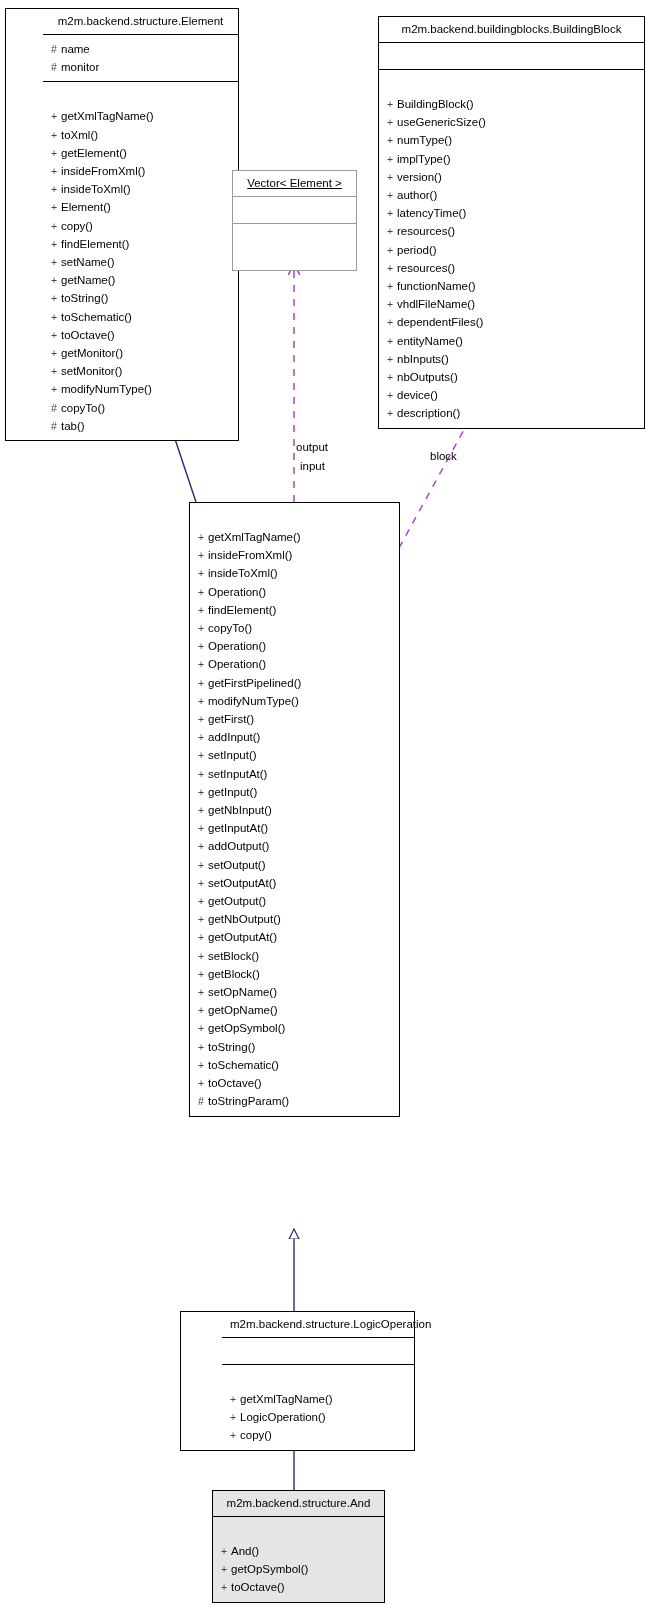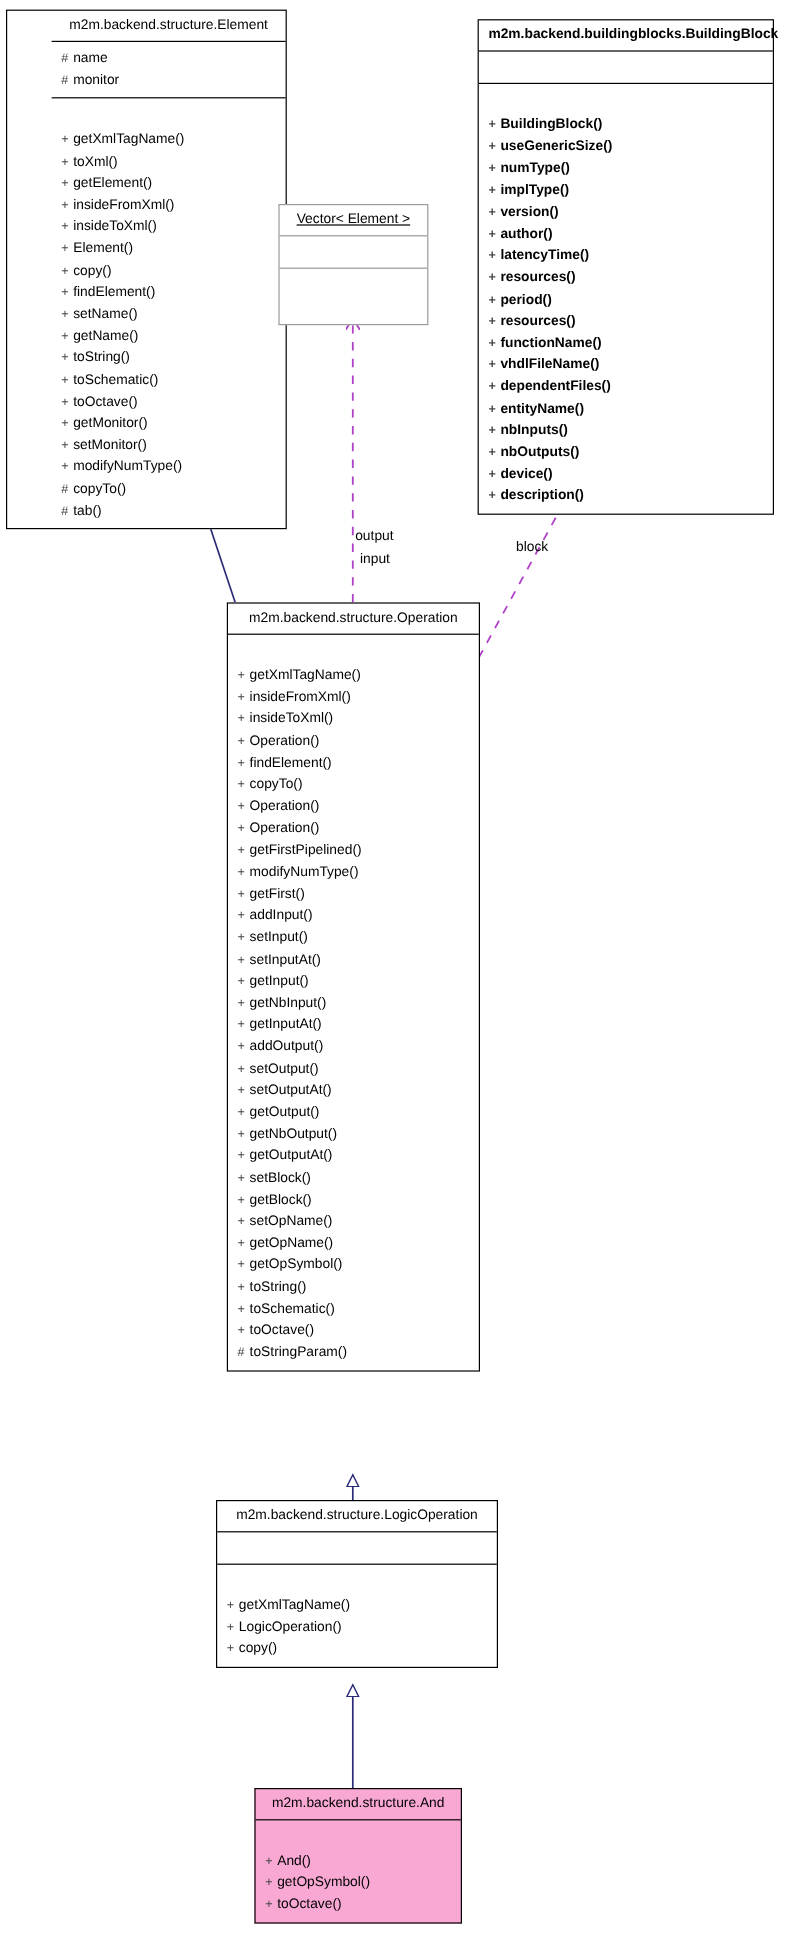--- a/index.html
+++ b/index.html
@@ -27,21 +27,21 @@
   }
   .umlbox {
     position: absolute;
     box-sizing: border-box;
     background: #ffffff;
     border: 1px solid #000000;
     font-size: 11.5px;
     color: #000000;
   }
   .umlbox.filled {
-    background: #f9a8d4;
+    background: #e5e5e5;
   }
   .umlbox.light {
     border: 1px solid #9a9a9a;
   }
   .uml-title {
     text-align: center;
     padding: 6px 8px 6px 8px;
     font-size: 11.5px;
     line-height: 13px;
     white-space: nowrap;
@@ -143,21 +143,21 @@
         <div class="uml-row"><span class="vis">+</span><span>toSchematic()</span></div>
         <div class="uml-row"><span class="vis">+</span><span>toOctave()</span></div>
         <div class="uml-row"><span class="vis">+</span><span>getMonitor()</span></div>
         <div class="uml-row"><span class="vis">+</span><span>setMonitor()</span></div>
         <div class="uml-row"><span class="vis">+</span><span>modifyNumType()</span></div>
         <div class="uml-row"><span class="vis">#</span><span>copyTo()</span></div>
         <div class="uml-row"><span class="vis">#</span><span>tab()</span></div>
       </div>
   </div>
 
-  <div class="umlbox" style="left:398px; top:16px; width:247px;font-weight:bold;">
+  <div class="umlbox" style="left:378px; top:16px; width:267px;">
     <div class="uml-title">m2m.backend.buildingblocks.BuildingBlock</div>
     <div class="uml-section empty"></div>
     <div class="uml-section last">
         <div class="uml-row"><span class="vis">+</span><span>BuildingBlock()</span></div>
         <div class="uml-row"><span class="vis">+</span><span>useGenericSize()</span></div>
         <div class="uml-row"><span class="vis">+</span><span>numType()</span></div>
         <div class="uml-row"><span class="vis">+</span><span>implType()</span></div>
         <div class="uml-row"><span class="vis">+</span><span>version()</span></div>
         <div class="uml-row"><span class="vis">+</span><span>author()</span></div>
         <div class="uml-row"><span class="vis">+</span><span>latencyTime()</span></div>
@@ -175,21 +175,20 @@
       </div>
   </div>
 
   <div class="umlbox light" style="left:232px; top:170px; width:125px;">
     <div class="uml-title">Vector&lt; Element &gt;</div>
     <div class="uml-section empty"></div>
     <div class="uml-section last empty"></div>
   </div>
 
   <div class="umlbox" style="left:189px; top:502px; width:211px;">
-    <div class="uml-title">m2m.backend.structure.Operation</div>
     <div class="uml-section last">
         <div class="uml-row"><span class="vis">+</span><span>getXmlTagName()</span></div>
         <div class="uml-row"><span class="vis">+</span><span>insideFromXml()</span></div>
         <div class="uml-row"><span class="vis">+</span><span>insideToXml()</span></div>
         <div class="uml-row"><span class="vis">+</span><span>Operation()</span></div>
         <div class="uml-row"><span class="vis">+</span><span>findElement()</span></div>
         <div class="uml-row"><span class="vis">+</span><span>copyTo()</span></div>
         <div class="uml-row"><span class="vis">+</span><span>Operation()</span></div>
         <div class="uml-row"><span class="vis">+</span><span>Operation()</span></div>
         <div class="uml-row"><span class="vis">+</span><span>getFirstPipelined()</span></div>
@@ -212,21 +211,21 @@
         <div class="uml-row"><span class="vis">+</span><span>setOpName()</span></div>
         <div class="uml-row"><span class="vis">+</span><span>getOpName()</span></div>
         <div class="uml-row"><span class="vis">+</span><span>getOpSymbol()</span></div>
         <div class="uml-row"><span class="vis">+</span><span>toString()</span></div>
         <div class="uml-row"><span class="vis">+</span><span>toSchematic()</span></div>
         <div class="uml-row"><span class="vis">+</span><span>toOctave()</span></div>
         <div class="uml-row"><span class="vis">#</span><span>toStringParam()</span></div>
       </div>
   </div>
 
-  <div class="umlbox" style="left:180px; top:1250px; width:235px;">
+  <div class="umlbox" style="left:180px; top:1311px; width:235px;padding-left:41px;">
     <div class="uml-title">m2m.backend.structure.LogicOperation</div>
     <div class="uml-section empty"></div>
     <div class="uml-section last">
         <div class="uml-row"><span class="vis">+</span><span>getXmlTagName()</span></div>
         <div class="uml-row"><span class="vis">+</span><span>LogicOperation()</span></div>
         <div class="uml-row"><span class="vis">+</span><span>copy()</span></div>
       </div>
   </div>
 
   <div class="umlbox filled" style="left:212px; top:1490px; width:173px;">

